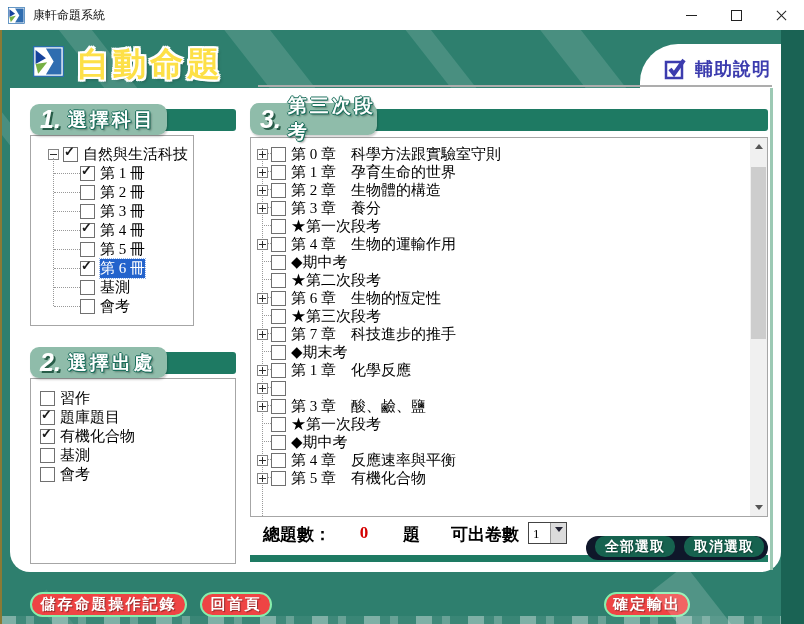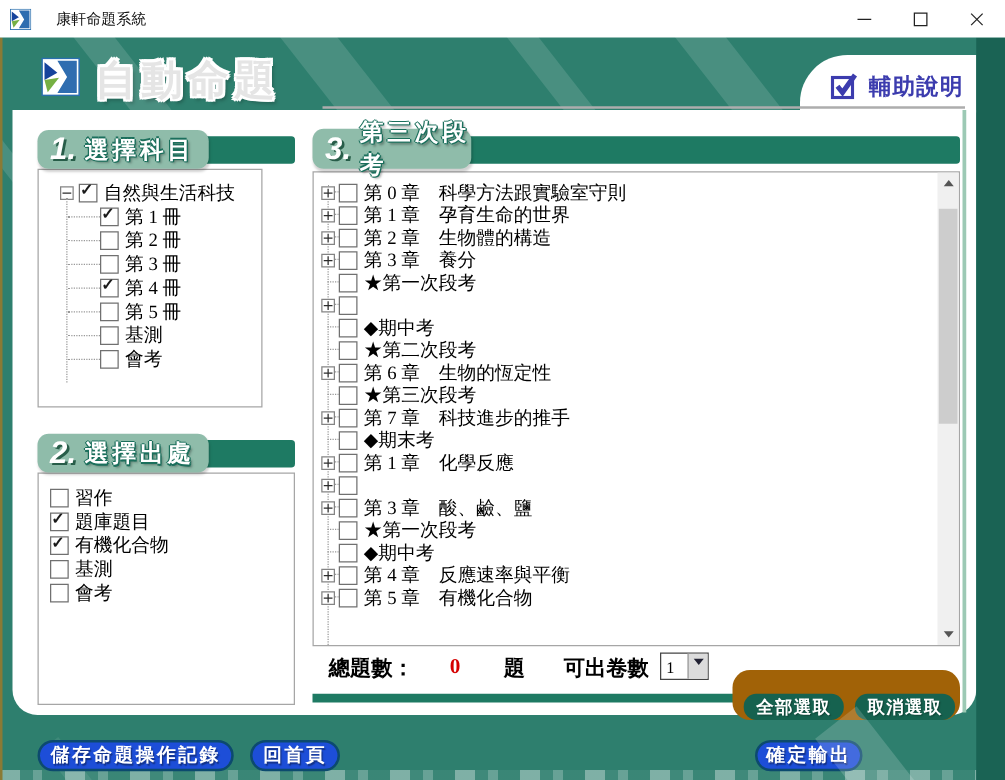--- a/index.html
+++ b/index.html
@@ -6,21 +6,21 @@
   body{
     width:804px;height:624px;position:relative;overflow:hidden;
     background:#2E7F6E;font-family:"Liberation Sans",sans-serif;
     -webkit-font-smoothing:antialiased;
   }
   .serif{font-family:"Liberation Serif","DejaVu Serif",serif}
 
   
   .titlebar{position:absolute;left:0;top:0;width:804px;height:30px;background:#fff;z-index:20;display:flex;align-items:center}
   .tb-logo{margin-left:8px;width:17px;height:17px;flex:0 0 17px}
-  .tb-title{margin-left:20px;font-size:12px;color:#111}
+  .tb-title{margin-left:8px;font-size:12px;color:#111}
   .tb-btns{position:absolute;right:0;top:0;height:30px;display:flex}
   .tb-btn{width:45px;height:30px;display:flex;align-items:center;justify-content:center;cursor:default}
   .ic-min{width:11px;border-top:1px solid #222}
   .ic-max{width:9px;height:9px;border:1px solid #222}
   .ic-x{position:relative;width:11px;height:11px}
   .ic-x::before,.ic-x::after{content:"";position:absolute;left:-1px;top:5px;width:13px;border-top:1px solid #222}
   .ic-x::before{transform:rotate(45deg)}
   .ic-x::after{transform:rotate(-45deg)}
 
   
@@ -33,40 +33,40 @@
   .st4{left:575px;top:-6px;width:32px;height:150px}
   .st5{left:-4px;top:80px;width:14px;height:90px}
   .stb1{left:700px;top:560px;width:42px;height:170px;background:rgba(255,255,255,.17);z-index:16}
   .stb2{left:60px;top:585px;width:16px;height:90px;background:rgba(255,255,255,.08);z-index:3}
   .bottom-decor{position:absolute;left:0;top:616px;width:781px;height:8px;z-index:3;opacity:.55;
     background:repeating-linear-gradient(90deg,rgba(255,255,255,.7) 0 16px,rgba(255,255,255,.15) 16px 26px,rgba(255,255,255,.5) 26px 34px,rgba(255,255,255,.1) 34px 52px)}
 
   
   .white-corner{position:absolute;left:640px;top:44px;width:141px;height:46px;background:#fff;border-radius:38px 0 0 0;z-index:2}
   .hdr-logo{position:absolute;left:33px;top:46px;width:31px;height:31px;z-index:3}
-  .app-title{position:absolute;left:76px;top:42px;z-index:3;font-size:33px;font-weight:bold;color:#e5e5e5;letter-spacing:4px;
+  .app-title{position:absolute;left:76px;top:42px;z-index:3;font-size:33px;font-weight:bold;color:#fde047;letter-spacing:4px;
     text-shadow:2px 0 0 #fff,-2px 0 0 #fff,0 2px 0 #fff,0 -2px 0 #fff,2px 2px 0 #fff,-2px -2px 0 #fff,2px -2px 0 #fff,-2px 2px 0 #fff,3px 3px 3px rgba(0,0,0,.25)}
   .help{position:absolute;left:650px;top:55px;width:121px;height:28px;z-index:4;display:flex;align-items:center;justify-content:flex-end;cursor:pointer}
   .help-txt{font-size:18px;font-weight:bold;color:#3C3CAE;letter-spacing:1px;margin-left:4px}
 
   
   .main-panel{position:absolute;left:10px;top:88px;width:771px;height:484px;background:#fff;border-radius:0 0 20px 20px;z-index:2}
   .green-vline{position:absolute;left:760px;top:0;width:3px;height:482px;background:#9CC9B4}
   .sep{position:absolute;left:248px;top:-3px;width:514px;height:2px;background:#ADADAD}
 
   
   .tab{position:absolute;background:#8FBCAA;border-radius:9px;display:flex;align-items:center;z-index:4;box-shadow:1px 2px 2px rgba(0,0,0,.18)}
   .tab-num{margin-left:10px;color:#fff;font-style:italic;font-weight:bold;font-size:25px;text-shadow:2px 2px 0 rgba(22,76,56,.85)}
   .tab-title{margin-left:7px;color:#fff;font-weight:bold;font-size:19px;letter-spacing:3px;
     text-shadow:1px 0 0 #1B6F5C,-1px 0 0 #1B6F5C,0 1px 0 #1B6F5C,0 -1px 0 #1B6F5C,1px 1px 0 #1B6F5C,2px 2px 2px rgba(0,0,0,.35)}
   .bar{position:absolute;background:#1E7A63;z-index:3;border-radius:0 3px 3px 0}
   .box{position:absolute;background:#fff;border:1px solid #A6A6A6;z-index:3;box-sizing:border-box}
   .tab1{left:30px;top:104px;width:137px;height:31px}
   .bar1{left:160px;top:109px;width:76px;height:22px}
-  .box1{left:30px;top:135px;width:180px;height:191px}
+  .box1{left:30px;top:135px;width:164px;height:191px}
   .tab2{left:30px;top:347px;width:137px;height:31px}
   .bar2{left:160px;top:352px;width:76px;height:22px}
   .box2{left:30px;top:378px;width:206px;height:186px}
   .tab3{left:250px;top:103px;width:127px;height:32px}
   .bar3{left:368px;top:109px;width:400px;height:22px}
   .box3{left:250px;top:137px;width:518px;height:380px;overflow:hidden}
 
   
   .cb{width:13px;height:13px;border:1px solid #707070;background:#fff;flex:0 0 13px;position:relative;margin-right:5px}
   .cb.on::after{content:"✓";position:absolute;left:0;top:-3px;font-size:13px;line-height:13px;font-weight:bold;color:#1a1a1a}
@@ -111,26 +111,26 @@
   .t-count{left:100px;width:28px;text-align:center;color:#D50000 !important}
   .t-unit{left:153px}
   .t-plabel{left:201px}
   .combo{position:absolute;left:278px;top:3px;width:39px;height:22px;border:1px solid #444;background:#fff;display:flex;box-sizing:border-box}
   .combo-val{flex:1;font-size:13px;padding:3px 0 0 4px}
   .combo-btn{width:15px;background:#DCDCDC;border-left:1px solid #9a9a9a;display:flex;align-items:center;justify-content:center}
   .combo-btn .tri-down{width:0;height:0;border-left:4px solid transparent;border-right:4px solid transparent;border-top:5px solid #223}
 
   
   .dark-strip{position:absolute;left:250px;top:555px;width:518px;height:7px;background:#1E7A63;z-index:3}
-  .sage-bar{position:absolute;left:586px;top:536px;width:182px;height:40px;background:#a16207;border-radius:14px;z-index:4;display:flex;align-items:flex-end;padding-left:9px;box-sizing:border-box}
+  .sage-bar{position:absolute;left:586px;top:536px;width:182px;height:24px;background:#0f172a;border-radius:14px;z-index:4;display:flex;align-items:flex-start;padding-left:9px;box-sizing:border-box}
   .pill{width:80px;height:21px;line-height:21px;border-radius:10px;background:#16624F;color:#fff;font-weight:bold;font-size:14px;text-align:center;letter-spacing:1px;cursor:pointer;text-shadow:1px 1px 1px rgba(0,0,0,.3)}
   .pill + .pill{margin-left:9px}
 
   
-  .fbtn{position:absolute;top:592px;height:25px;border:2px solid #0c4a6e;border-radius:14px;background:#1d4ed8;color:#fff;font-weight:bold;font-size:15px;display:flex;align-items:center;justify-content:center;letter-spacing:2px;box-sizing:border-box;z-index:4;cursor:pointer;text-shadow:1px 1px 1px rgba(0,0,0,.4)}
+  .fbtn{position:absolute;top:592px;height:25px;border:2px solid #86efac;border-radius:14px;background:#ef4444;color:#fff;font-weight:bold;font-size:15px;display:flex;align-items:center;justify-content:center;letter-spacing:2px;box-sizing:border-box;z-index:4;cursor:pointer;text-shadow:1px 1px 1px rgba(0,0,0,.4)}
   .fbtn.save{left:30px;width:157px}
   .fbtn.home{left:200px;width:72px}
   .fbtn.confirm{left:604px;width:86px}
 </style>
 </head>
 <body>
 
 <div class="titlebar">
   <svg class="tb-logo" viewBox="0 0 24 24">
     <rect x="0.5" y="0.5" width="23" height="23" fill="#fff" stroke="#2a6fae"></rect>
@@ -214,20 +214,25 @@
           <span class="cb on"></span>
           <span class="lbl serif">第 4 冊</span>
         </div>
         <div class="trow child">
           <span class="conn"></span>
           <span class="cb"></span>
           <span class="lbl serif">第 5 冊</span>
         </div>
         <div class="trow child">
           <span class="conn"></span>
+          <span class="cb on"></span>
+          <span class="lbl serif sel">第 6 冊</span>
+        </div>
+        <div class="trow child">
+          <span class="conn"></span>
           <span class="cb"></span>
           <span class="lbl serif">基測</span>
         </div>
         <div class="trow child">
           <span class="conn"></span>
           <span class="cb"></span>
           <span class="lbl serif">會考</span>
         </div>
       </div>
   </div>
@@ -297,20 +302,21 @@
       </div>
       <div class="s3row exam">
         <span class="conn"></span>
         <span class="cb"></span>
         <span class="lbl serif">★第一次段考</span>
       </div>
       <div class="s3row chapter">
         <span class="pm plus"></span>
         <span class="conn"></span>
         <span class="cb"></span>
+        <span class="lbl serif">第 4 章　生物的運輸作用</span>
       </div>
       <div class="s3row exam">
         <span class="conn"></span>
         <span class="cb"></span>
         <span class="lbl serif">◆期中考</span>
       </div>
       <div class="s3row exam">
         <span class="conn"></span>
         <span class="cb"></span>
         <span class="lbl serif">★第二次段考</span>

